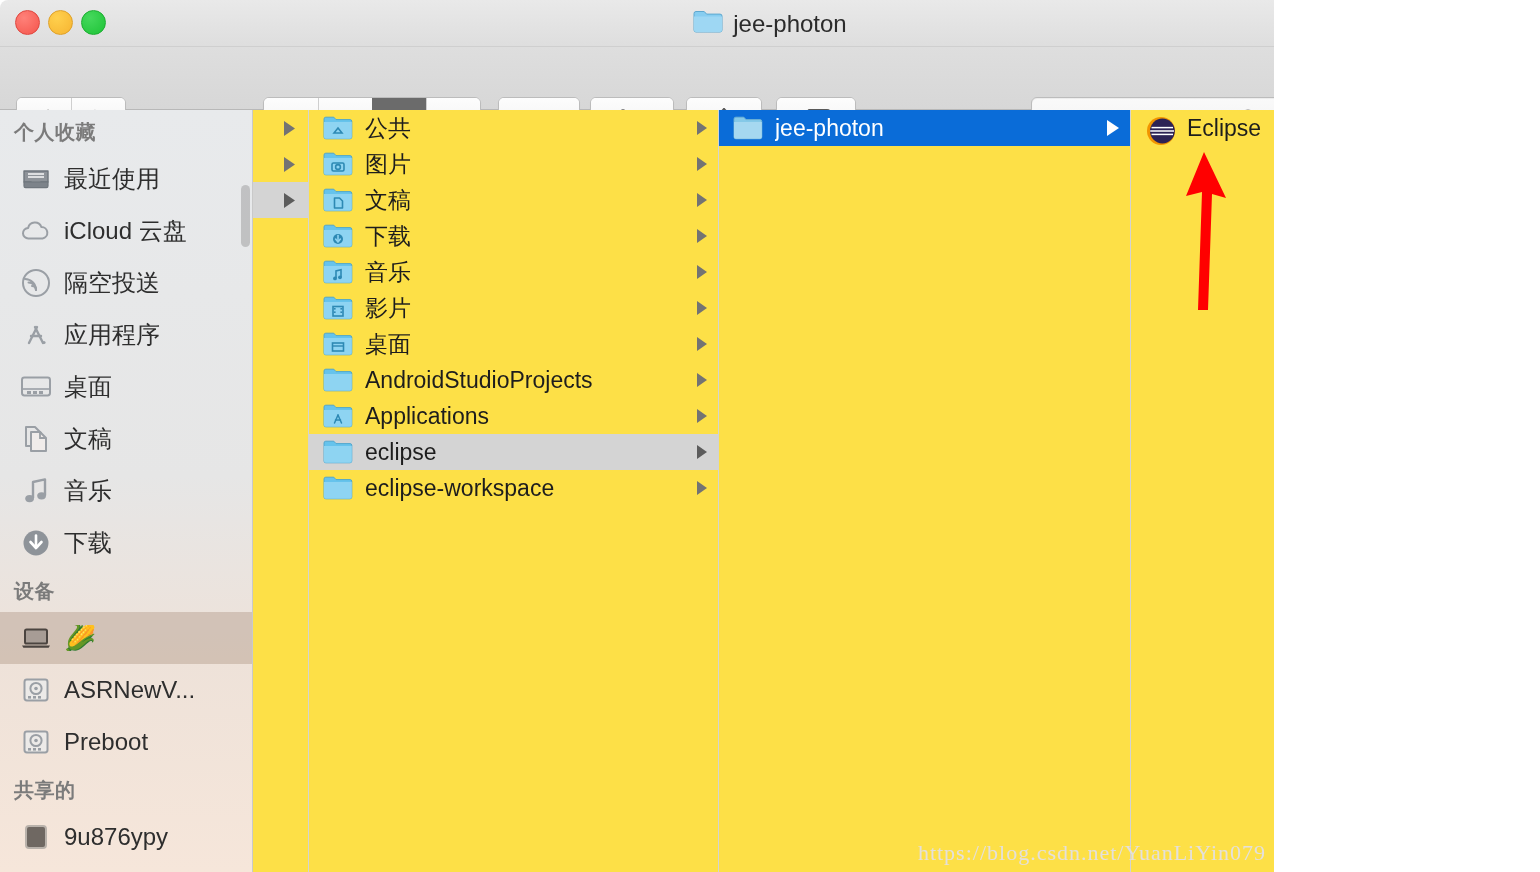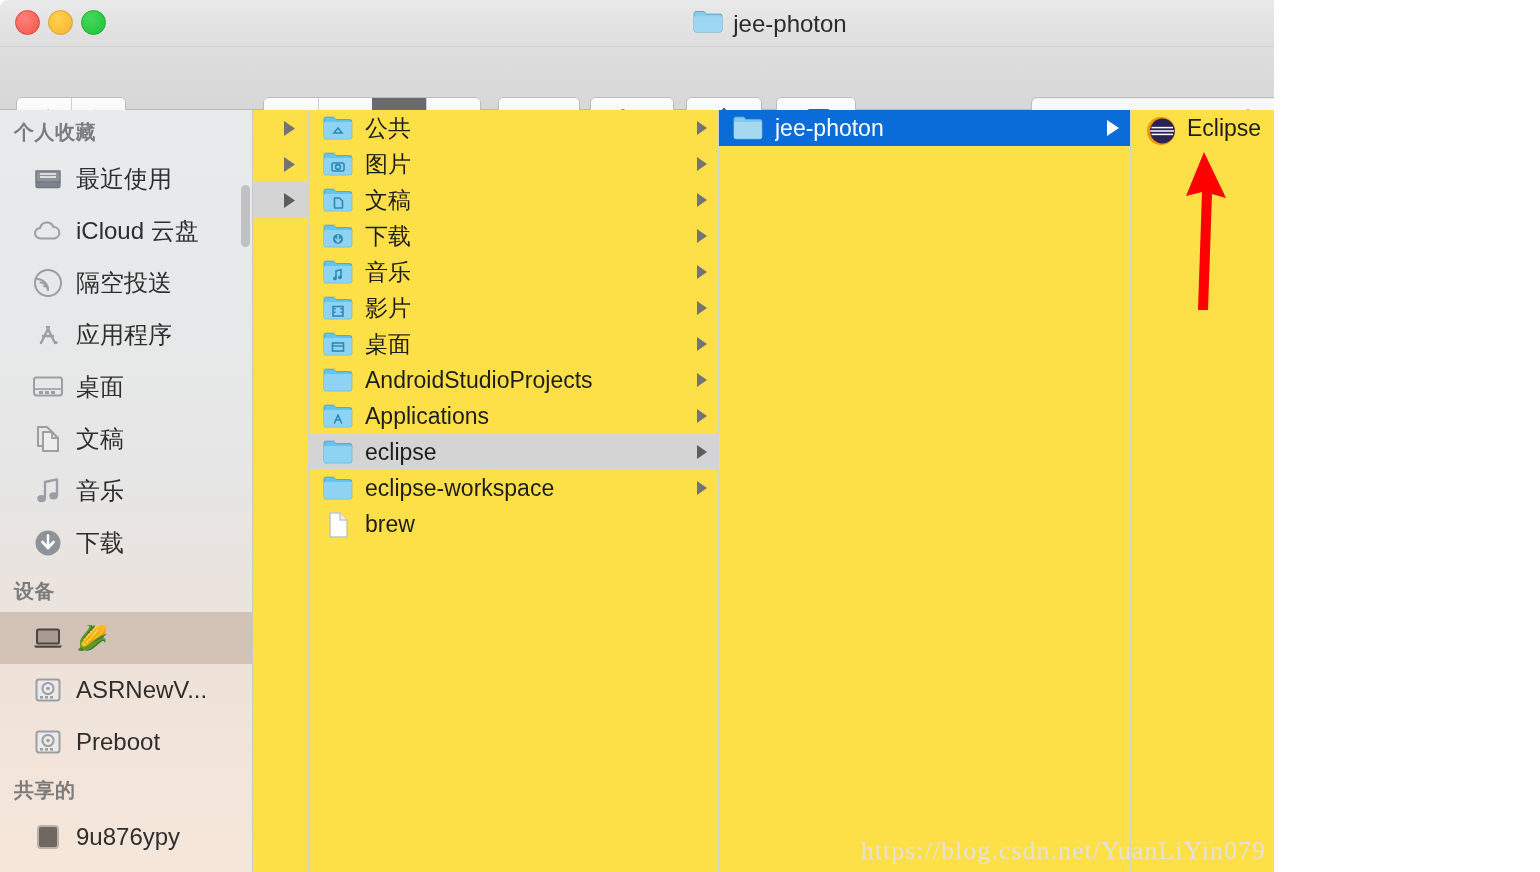--- a/index.html
+++ b/index.html
@@ -109,21 +109,21 @@
     overflow: hidden;
     flex: 0 0 253px;
   }
   .sb-header {
     font-size: 20px; color: #7b7b7b; font-weight: 700;
     padding: 9px 0 7px 14px;
     letter-spacing: .5px;
   }
   .sb-item {
     display: flex; align-items: center; gap: 12px;
-    height: 52px; padding-left: 32px;
+    height: 52px; padding-left: 20px;
     font-size: 24px; color: #2e2e2e;
     cursor: default;
   }
   .sb-item .sb-icon {
     width: 32px; height: 32px;
     display: flex; align-items: center; justify-content: center;
     flex: 0 0 32px;
   }
   .sb-item.selected { background: rgba(150,120,100,0.30); }
   .sb-label { white-space: nowrap; overflow: hidden; }
@@ -156,21 +156,21 @@
   .row .chev { flex: 0 0 auto; }
   .prow { display: flex; align-items: center; justify-content: flex-end; height: 36px; padding-right: 10px; }
   .prow.sel-gray { background: #d4d4d4; }
 
   .ficon { flex: 0 0 auto; width: 30px; height: 26px; }
 
   
   #watermark {
     position: absolute; right: 8px; bottom: 6px;
     font-family: "Liberation Serif", "DejaVu Serif", serif;
-    font-size: 26px; color: #e4e0dc;
+    font-size: 22px; color: #e4e0dc;
     letter-spacing: 1px;
     white-space: nowrap;
   }
 
   
   #red-arrow { position: absolute; left: 1176px; top: 152px; pointer-events: none; }
 </style>
 </head>
 <body>
 
@@ -661,29 +661,20 @@
               <path d="M1 4a1.8 1.8 0 0 1 1.8-1.8h8l2.2 2.4H27A1.8 1.8 0 0 1 28.8 6.4V22A1.8 1.8 0 0 1 27 23.8H2.8A1.8 1.8 0 0 1 1 22z" fill="#66c3ec" stroke="#4ba3cc" stroke-width=".9"></path>
               <path d="M1 7h27.8v15A1.8 1.8 0 0 1 27 23.8H2.8A1.8 1.8 0 0 1 1 22z" fill="#8ed4f2"></path>
             </svg>
           </span>
           <span class="rname">eclipse-workspace</span>
           <svg class="chev" width="16" height="18" viewBox="0 0 16 18">
               <polygon points="3,2 13,9 3,16" fill="#737373"></polygon>
             </svg>
         </div>
 
-        <div class="row">
-          <span class="ficon">
-            <svg width="30" height="28" viewBox="0 0 30 28">
-              <path d="M7 2h10l7 7v17H7z" fill="#ffffff" stroke="#c3c3c3" stroke-width="1.5" stroke-linejoin="round"></path>
-              <path d="M17 2v7h7" fill="#f0f0f0" stroke="#c3c3c3" stroke-width="1.5" stroke-linejoin="round"></path>
-            </svg>
-          </span>
-          <span class="rname">brew</span>
-        </div>
       </div>
 
       <div class="col" id="col-eclipse">
         <div class="row sel-blue">
           <span class="ficon">
             <svg width="30" height="26" viewBox="0 0 30 26">
               <path d="M1 4a1.8 1.8 0 0 1 1.8-1.8h8l2.2 2.4H27A1.8 1.8 0 0 1 28.8 6.4V22A1.8 1.8 0 0 1 27 23.8H2.8A1.8 1.8 0 0 1 1 22z" fill="#85c9e8" stroke="#6fb2d4" stroke-width=".9"></path>
               <path d="M1 7h27.8v15A1.8 1.8 0 0 1 27 23.8H2.8A1.8 1.8 0 0 1 1 22z" fill="#a6d8f0"></path>
             </svg>
           </span>

